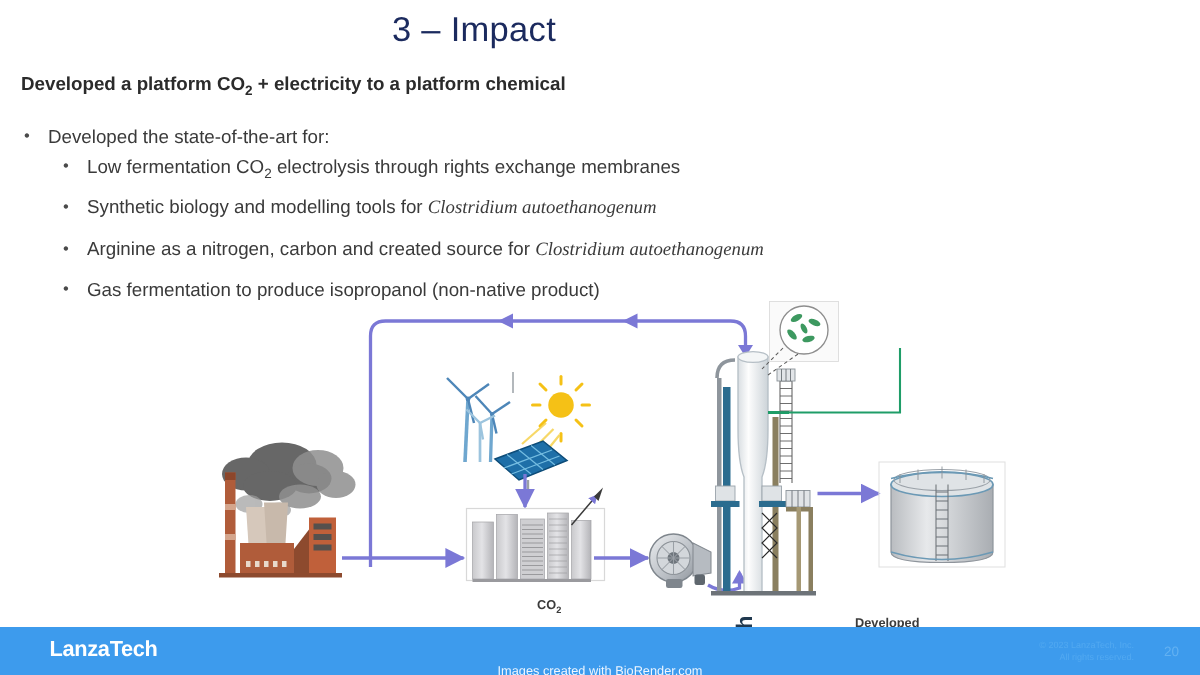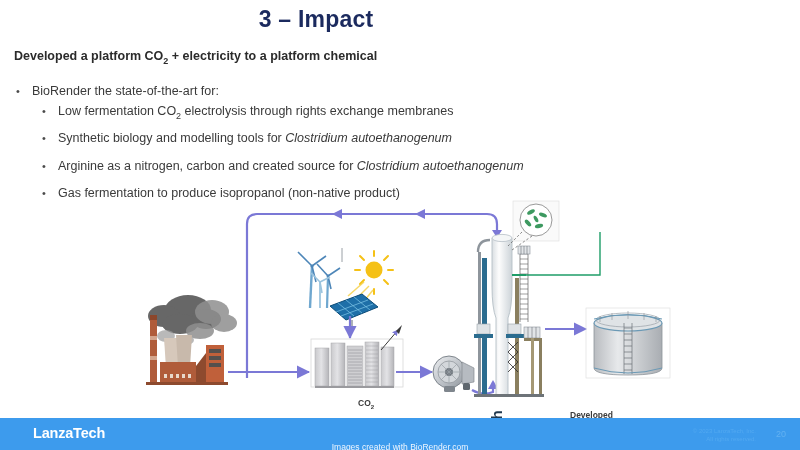--- a/index.html
+++ b/index.html
@@ -19,21 +19,21 @@
   }
 
   
   #slide-title {
     position: absolute;
     left: 0;
     top: 6px;
     width: 632px;
     text-align: center;
     font-size: 23px;
-    font-weight: bold;
+    font-weight: normal;
     color: #1b2a5e;
     letter-spacing: .2px;
   }
 
   
   #body-text {
     position: absolute;
     left: 14px;
     top: 48px;
     width: 700px;
@@ -68,21 +68,21 @@
     padding-left: 44px;
     margin-bottom: 7px;
   }
   .bullet-l2 > .dot {
     position: absolute;
     left: 28px;
     top: 0;
     font-size: 11px;
     color: #4a4a4a;
   }
-  .ital { font-style: italic; }
+  .ital { font-style: italic; font-family: Liberation Serif, serif; }
   sub { font-size: 0.72em; }
 
   
   #diagram {
     position: absolute;
     left: 0;
     top: 190px;
     width: 800px;
     height: 225px;
   }
@@ -151,21 +151,21 @@
 <div id="slide">
 
   <div id="slide-title">3 – Impact</div>
 
   <div id="body-text">
 
     <div class="lede"><span>Developed a platform CO</span><sub>2</sub><span> + electricity to a platform chemical</span></div>
 
     <div class="bullet-l1">
       <span class="dot">•</span>
-      <span>BioRender the state-of-the-art for:</span>
+      <span>Developed the state-of-the-art for:</span>
     </div>
 
     <div class="bullet-l2">
       <span class="dot">•</span><span>Low fermentation CO</span><sub>2</sub><span> electrolysis through rights exchange membranes</span><span class="ital"></span>
     </div>
 
     <div class="bullet-l2">
       <span class="dot">•</span><span>Synthetic biology and modelling tools for </span><sub></sub><span></span><span class="ital">Clostridium autoethanogenum</span>
     </div>
 

